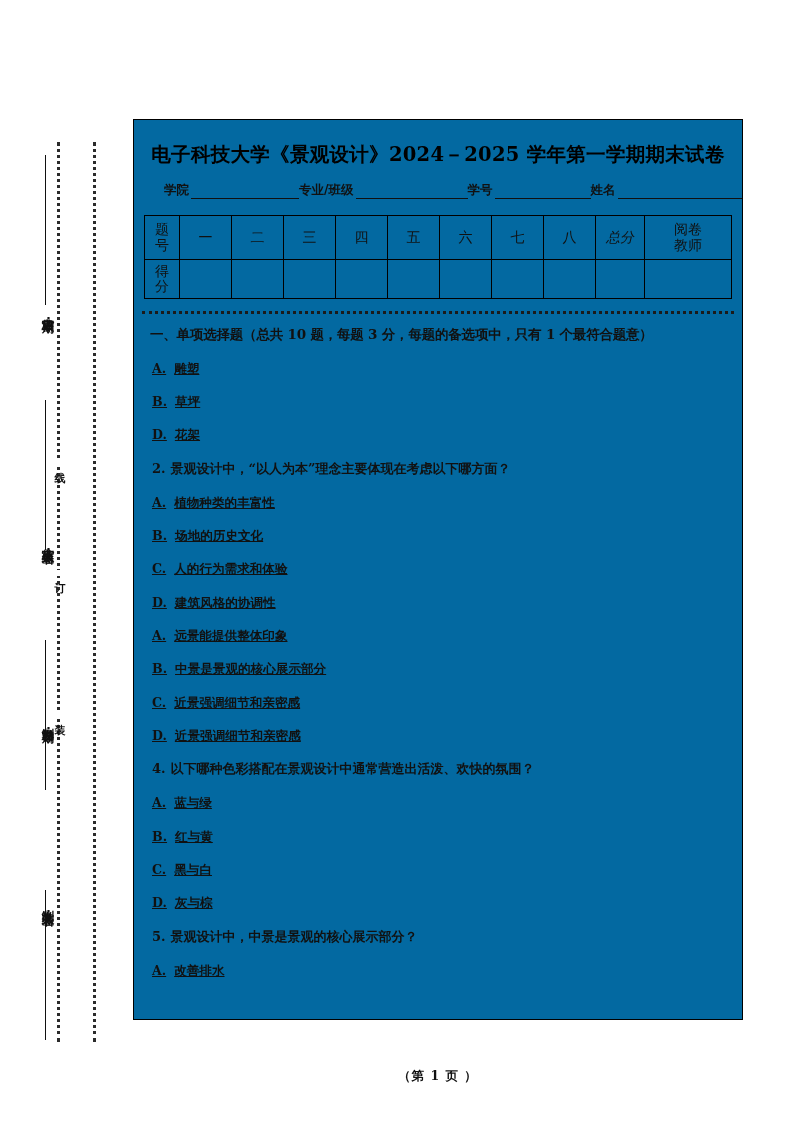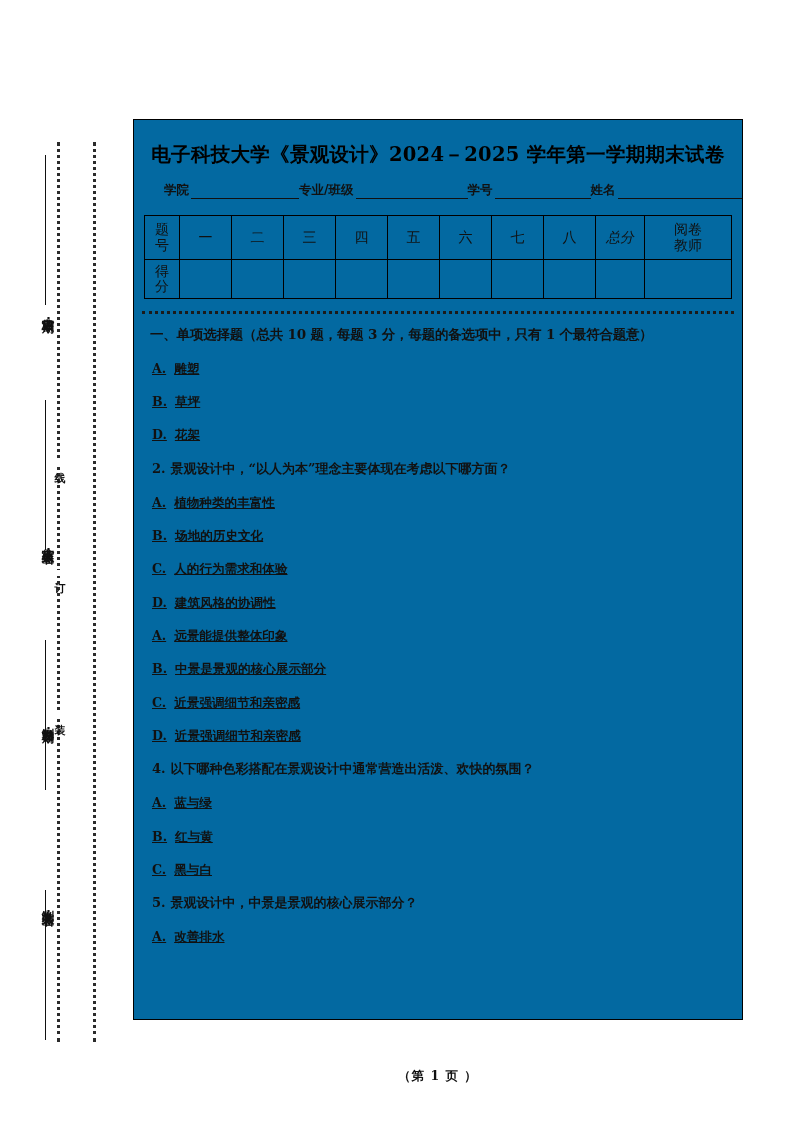--- a/index.html
+++ b/index.html
@@ -339,20 +339,23 @@
     </div>
     <div class="option">
       <span class="opt-letter">A.</span><span>蓝与绿</span>
     </div>
     <div class="option">
       <span class="opt-letter">B.</span><span>红与黄</span>
     </div>
     <div class="option">
       <span class="opt-letter">C.</span><span>黑与白</span>
     </div>
+    <div class="option">
+      <span class="opt-letter">D.</span><span>灰与棕</span>
+    </div>
 
     <div class="question">
       <span class="q-num">5.</span><span>景观设计中，中景是景观的核心展示部分？</span>
     </div>
     <div class="option">
       <span class="opt-letter">A.</span><span>改善排水</span>
     </div>
 
   </div>
 </div>

